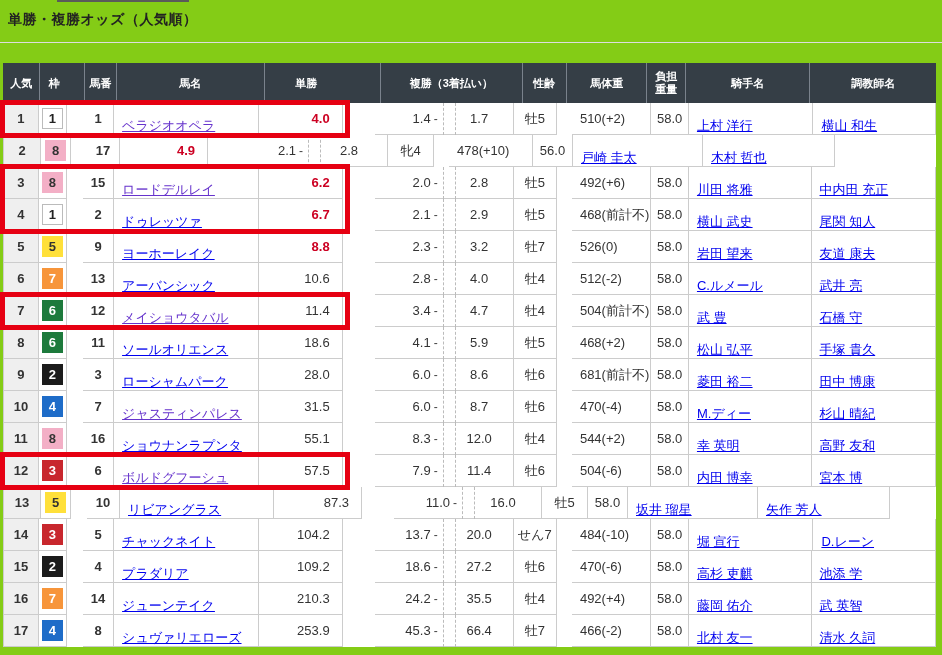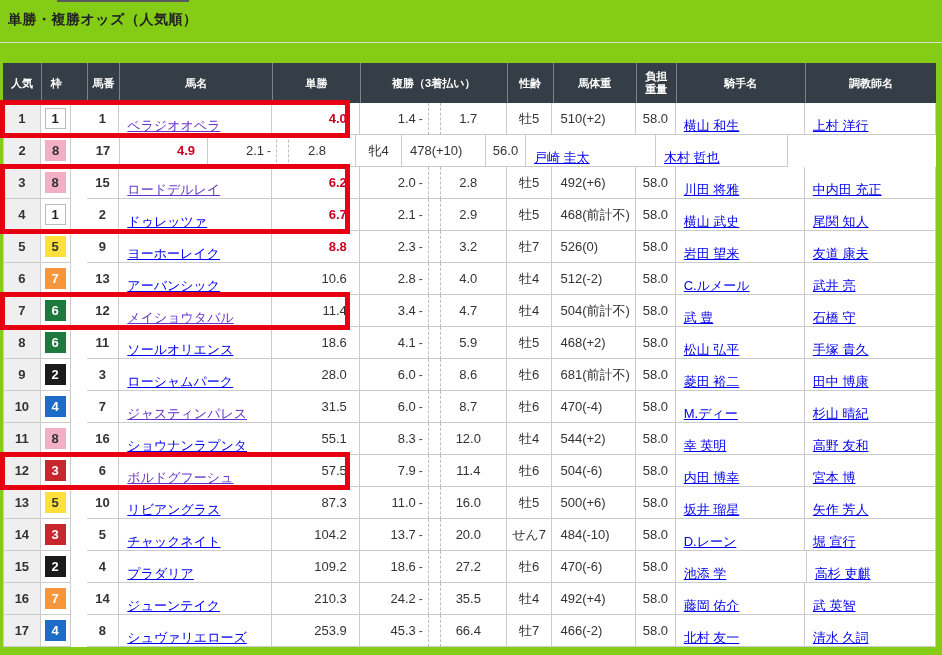--- a/index.html
+++ b/index.html
@@ -11,40 +11,40 @@
   .odds-table { position:absolute; left:3px; top:63px; width:933px; }
   .thead { display:flex; height:40px; background:#353e46; }
   .th { color:#fff; font-size:11px; font-weight:bold; display:flex; align-items:center; justify-content:center;
         text-align:center; white-space:pre-line; line-height:1.15; box-sizing:border-box; border-left:1px solid #7a828c; }
   .th:first-child { border-left:none; }
   .rows { position:relative; }
   .row { display:flex; height:32px; background:#fff; box-sizing:border-box; }
   .cell { height:32px; display:flex; align-items:center; box-sizing:border-box;
           border-right:1px solid #ccc; border-bottom:1px solid #ccc; font-size:13px; color:#333; }
   .cell:first-child { border-left:1px solid #ccc; }
-  .c0{width:38px;} .c1{width:30px;} .c2{width:33px;margin-left:16px;} .c3{width:154px;} .c4{width:88px;} .c5{width:148px;}
+  .c0{width:38px;} .c1{width:30px;} .c2{width:33px;margin-left:16px;} .c3{width:154px;} .c4{width:88px;} .c5{width:148px;margin-left:32px;}
   .c6{width:46px;} .c7{width:84px;} .c8{width:40px;} .c9{width:130px;} .c10{width:132px;}
   .cell.rank { justify-content:center; background:#efefef; font-weight:bold; }
   .cell.waku { justify-content:center; }
   .waku-badge { width:21px; height:21px; display:flex; align-items:center; justify-content:center;
                 font-weight:bold; font-size:13px; box-sizing:border-box; }
   .cell.num { justify-content:center; font-weight:bold; }
   .cell.name { padding-left:8px; }
   .cell.name a, .cell.jockey a, .cell.trainer a { color:#0000ee; text-decoration:underline; cursor:pointer;margin-top:15px; }
   .cell.name a.visited { color:#6633cc; }
   .cell.win { justify-content:flex-end; padding-right:12px; }
   .win-strong { color:#cc0022; font-weight:bold; }
   .cell.place { padding-left:0; }
   .place-low { width:56px; text-align:right; display:inline-block; }
   .place-dash { margin-left:3px; font-size:12px; color:#444; }
   .place-sep { width:13px; height:32px; border-left:1px dashed #bbb; border-right:1px dashed #bbb;
                margin-left:5px; box-sizing:border-box; }
   .place-high { flex:1; text-align:center; padding-right:10px; }
   .cell.sexage { justify-content:center;text-align:center; }
-  .cell.weight { padding-left:8px; }
+  .cell.weight { padding-left:8px;margin-left:15px; }
   .cell.impost { justify-content:center; }
   .cell.jockey, .cell.trainer { padding-left:8px; }
   .highlight-box { position:absolute; left:-3px; width:350px; border:5px solid #e60012;
                    box-sizing:border-box; pointer-events:none; }
 </style>
 </head>
 <body>
 
 <div class="page">
   <div class="top-fragment"></div>
@@ -80,25 +80,25 @@
           </div>
           <div class="cell place c5">
             <div class="place-low">1.4</div>
             <div class="place-dash">-</div>
             <div class="place-sep"></div>
             <div class="place-high">1.7</div>
           </div>
           <div class="cell sexage c6">牡5</div>
           <div class="cell weight c7">510(+2)</div>
           <div class="cell impost c8">58.0</div>
+          <div class="cell trainer c10">
+            <a>上村 洋行</a>
+          </div>
           <div class="cell jockey c9">
             <a>横山 和生</a>
-          </div>
-          <div class="cell trainer c10">
-            <a>上村 洋行</a>
           </div>
         </div>
         <div class="row">
           <div class="cell rank c0">2</div>
           <div class="cell waku c1">
             <div class="waku-badge" style="background: rgb(243, 175, 198); color: rgb(51, 51, 51);">8</div>
           </div>
           <div class="cell num c2">17</div>
           <div class="cell win c4">
             <span class="win-strong">4.9</span>
@@ -411,21 +411,20 @@
           <div class="cell win c4">
             <span>87.3</span>
           </div>
           <div class="cell place c5">
             <div class="place-low">11.0</div>
             <div class="place-dash">-</div>
             <div class="place-sep"></div>
             <div class="place-high">16.0</div>
           </div>
           <div class="cell sexage c6">牡5</div>
-          <div class="cell weight c7">500(+6)</div>
           <div class="cell impost c8">58.0</div>
           <div class="cell jockey c9">
             <a>坂井 瑠星</a>
           </div>
           <div class="cell trainer c10">
             <a>矢作 芳人</a>
           </div>
         </div>
         <div class="row">
           <div class="cell rank c0">14</div>
@@ -441,25 +440,25 @@
           </div>
           <div class="cell place c5">
             <div class="place-low">13.7</div>
             <div class="place-dash">-</div>
             <div class="place-sep"></div>
             <div class="place-high">20.0</div>
           </div>
           <div class="cell sexage c6">せん7</div>
           <div class="cell weight c7">484(-10)</div>
           <div class="cell impost c8">58.0</div>
+          <div class="cell trainer c10">
+            <a>堀 宣行</a>
+          </div>
           <div class="cell jockey c9">
             <a>D.レーン</a>
-          </div>
-          <div class="cell trainer c10">
-            <a>堀 宣行</a>
           </div>
         </div>
         <div class="row">
           <div class="cell rank c0">15</div>
           <div class="cell waku c1">
             <div class="waku-badge" style="background: rgb(27, 27, 27); color: rgb(255, 255, 255);">2</div>
           </div>
           <div class="cell num c2">4</div>
           <div class="cell name c3">
             <a>プラダリア</a>
@@ -469,25 +468,25 @@
           </div>
           <div class="cell place c5">
             <div class="place-low">18.6</div>
             <div class="place-dash">-</div>
             <div class="place-sep"></div>
             <div class="place-high">27.2</div>
           </div>
           <div class="cell sexage c6">牡6</div>
           <div class="cell weight c7">470(-6)</div>
           <div class="cell impost c8">58.0</div>
+          <div class="cell jockey c9">
+            <a>高杉 吏麒</a>
+          </div>
           <div class="cell trainer c10">
             <a>池添 学</a>
-          </div>
-          <div class="cell jockey c9">
-            <a>高杉 吏麒</a>
           </div>
         </div>
         <div class="row">
           <div class="cell rank c0">16</div>
           <div class="cell waku c1">
             <div class="waku-badge" style="background: rgb(247, 149, 58); color: rgb(255, 255, 255);">7</div>
           </div>
           <div class="cell num c2">14</div>
           <div class="cell name c3">
             <a>ジューンテイク</a>

